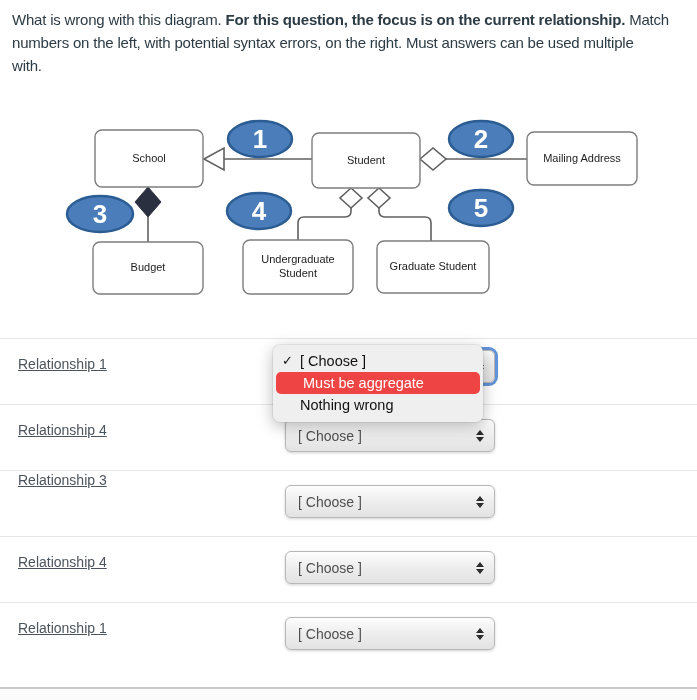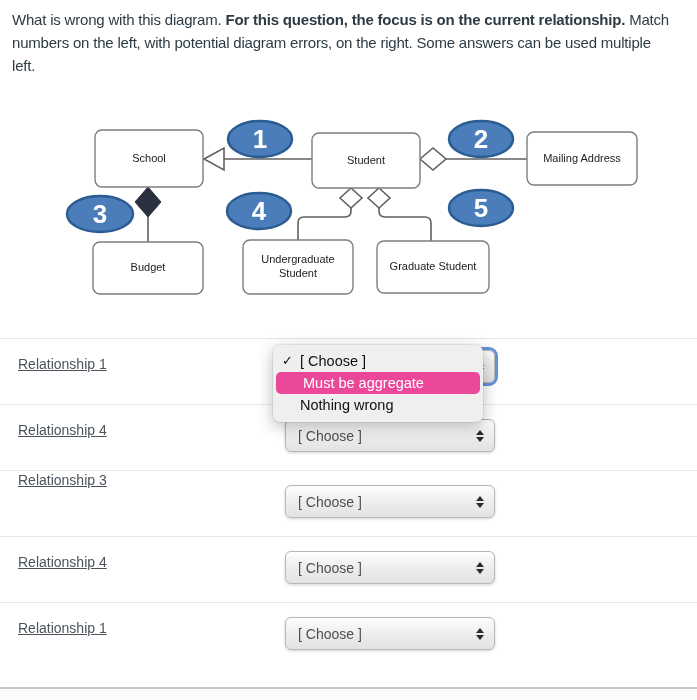--- a/index.html
+++ b/index.html
@@ -39,36 +39,36 @@
   .tri-down{width:0;height:0;border-left:4px solid transparent;border-right:4px solid transparent;
           border-top:5px solid #2b2b2b;}
 
   
   .menu{position:absolute;left:273px;top:345px;width:210px;box-sizing:border-box;
         background:#efefef;border-radius:7px;padding:5px 0 6px 0;z-index:50;
         box-shadow:0 4px 16px rgba(0,0,0,0.28), 0 0 0 1px rgba(0,0,0,0.06);}
   .menu-item{position:relative;height:22px;line-height:22px;font-size:14.5px;color:#101010;
              padding-left:27px;white-space:nowrap;}
   .menu-item .check{position:absolute;left:9px;top:0;font-size:13px;color:#101010;}
-  .menu-item.hl{background:#ec4899;color:#ffffff;margin:0 3px;
+  .menu-item.hl{background:#ef4444;color:#ffffff;margin:0 3px;
                 border-radius:5px;}
 
   
   .bottom-bar{position:absolute;left:0;top:687px;width:697px;height:13px;
               background:#fbfbfb;border-top:2px solid #c9c9c9;}
 </style>
 </head>
 <body>
 
 <div id="page">
 
   <div class="question">
     <div class="qline"><span>What is wrong with this diagram. </span><span class="qbold">For this question, the focus is on the current relationship.</span><span> Match</span></div>
-    <div class="qline">numbers on the left, with potential diagram errors, on the right. Some answers can be used multiple</div>
-    <div class="qline">left.</div>
+    <div class="qline">numbers on the left, with potential syntax errors, on the right. Must answers can be used multiple</div>
+    <div class="qline">with.</div>
   </div>
 
   <svg class="diagram" width="697" height="336" viewBox="0 0 697 336">
 
     <line class="rel-line" x1="224" y1="159" x2="312" y2="159"></line>
     <polygon class="hollow" points="204,159 224,148 224,170"></polygon>
 
     <polygon class="hollow" points="420,159 433,148 446,159 433,170"></polygon>
     <line class="rel-line" x1="446" y1="159" x2="527" y2="159"></line>
 

